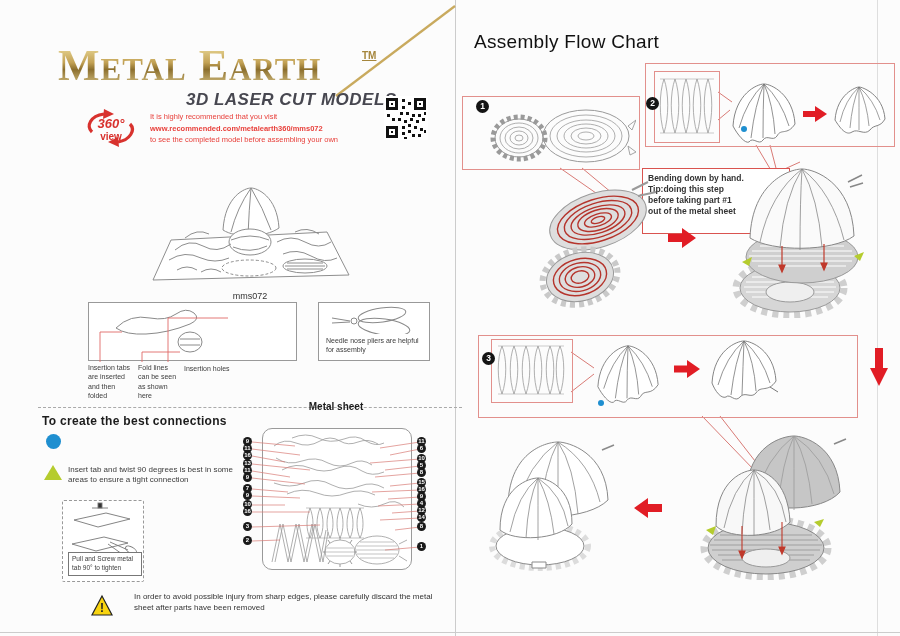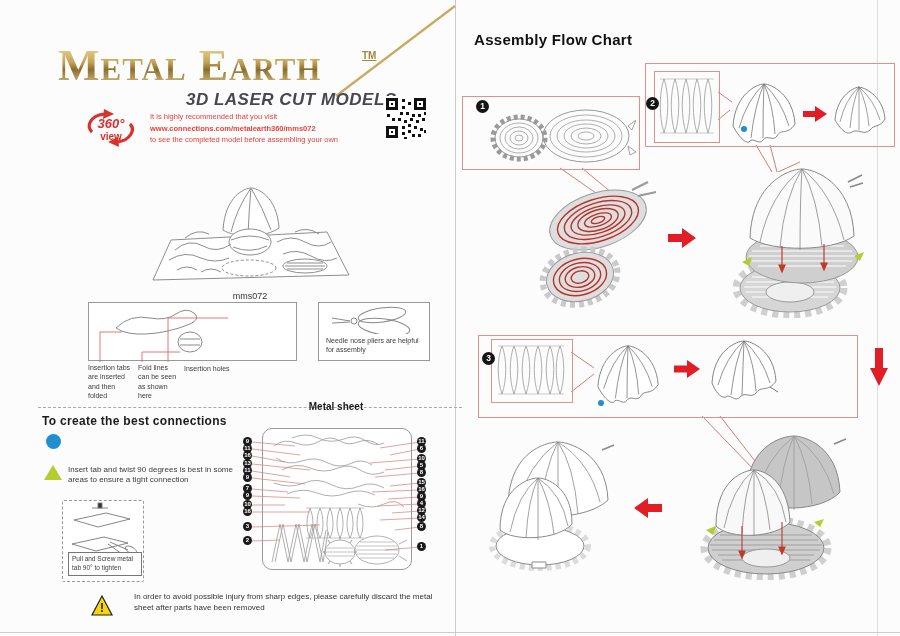--- a/index.html
+++ b/index.html
@@ -26,21 +26,21 @@
   .bullet-dot{left:46px;top:434px;width:15px;height:15px;border-radius:50%;background:#1f8fd0;}
   .bullet-tri{left:44px;top:465px;width:0;height:0;border-left:9px solid transparent;
         border-right:9px solid transparent;border-bottom:15px solid #b5cc2e;}
   .dashbox{border:1px dashed #999;border-radius:2px;background:#fff;}
   .h-sheet{left:296px;top:401px;width:80px;text-align:center;font-size:10px;font-weight:bold;color:#1c1c1c;}
   .sheet{left:262px;top:428px;width:148px;height:140px;border:1.5px solid #9a9a9a;border-radius:10px;background:#fff;}
   .pbadge{width:9px;height:9px;border-radius:50%;background:#1a1a1a;color:#fff;font-size:6px;
         line-height:9px;text-align:center;font-weight:bold;}
   .warn-text{left:134px;top:592px;width:312px;font-size:8px;line-height:1.35;color:#333;}
   
-  .h-flow{left:474px;top:31px;font-size:15px;font-weight:700;color:#111;letter-spacing:.3px;}
+  .h-flow{left:474px;top:31px;font-size:19px;font-weight:400;color:#111;letter-spacing:.3px;}
   .stepbox{border:1.5px solid #e2908c;background:transparent;}
   .stepbox-in{border:1.2px solid #e2908c;}
   .sbadge{width:13px;height:13px;border-radius:50%;background:#141414;color:#fff;font-size:8.5px;
         line-height:13px;text-align:center;font-weight:bold;}
   .tipbox{left:642px;top:168px;width:136px;height:56px;border:1.5px solid #d9534f;background:#fff;
         padding:4px 5px;font-size:8.5px;font-weight:600;line-height:1.3;color:#333;}
   .bluedot{width:6px;height:6px;border-radius:50%;background:#1f8fd0;}
 </style>
 </head>
 <body>
@@ -63,21 +63,21 @@
     <path d="M10,26 C4,20 8,10 22,8" fill="none" stroke="#d8322e" stroke-width="3.2"></path>
     <polygon points="22,3 32,8 21,13" fill="#d8322e"></polygon>
     <path d="M48,18 C54,24 48,34 36,36" fill="none" stroke="#d8322e" stroke-width="3.2"></path>
     <polygon points="36,31 26,36 37,41" fill="#d8322e"></polygon>
     <text x="29" y="22" text-anchor="middle" font-size="13" font-style="italic" font-weight="bold" fill="#d8322e">360°</text>
     <text x="29" y="34" text-anchor="middle" font-size="10" font-weight="bold" fill="#d8322e">view</text>
   </svg>
 
   <div class="abs red-note">
     <div>It is highly recommended that you visit</div>
-    <b>www.connections.com/metalearth360/mms072</b>
+    <b>www.recommended.com/metalearth360/mms072</b>
     <div>to see the completed model before assembling your own</div>
   </div>
 
   <svg class="abs" style="left:384px;top:96px;" width="44" height="44" viewBox="0 0 44 44">
     <rect x="0" y="0" width="44" height="44" fill="#fff"></rect>
     <g fill="#111">
       <rect x="2" y="2" width="12" height="12"></rect>
         <rect x="30" y="2" width="12" height="12"></rect>
         <rect x="2" y="30" width="12" height="12"></rect>
       <rect x="5" y="5" width="6" height="6" fill="#fff"></rect>
@@ -342,20 +342,26 @@
   </svg>
   <svg class="abs" style="left:830px;top:84px;" width="58" height="54" viewBox="0 0 58 54">
     <g fill="#fff" stroke="#777" stroke-width="0.9">
       <path d="M5,36 C7,10 26,3 29,3 C32,3 53,10 55,35 C50,44 44,40 40,46 C34,52 28,44 22,48 C16,52 10,44 5,36 Z"></path>
     </g>
     <g fill="none" stroke="#777" stroke-width="0.7">
       <path d="M29,3 Q15,16 10,38 M29,3 Q22,20 20,44 M29,3 Q29,22 29,46 M29,3 Q37,20 39,42 M29,3 Q44,16 50,36"></path>
     </g>
   </svg>
 
+  <div class="abs tipbox">
+    <div>Bending  down by hand.</div>
+    <div>Tip:doing this step</div>
+    <div>before taking part #1</div>
+    <div>out of the metal sheet</div>
+  </div>
 
   <svg class="abs" style="left:536px;top:180px;" width="122" height="128" viewBox="0 0 122 128">
     <g transform="rotate(-18 62 40)">
       <ellipse cx="62" cy="40" rx="50" ry="27" fill="#dedede" stroke="#9a9a9a"></ellipse>
       <g fill="none" stroke="#b5342c" stroke-width="1.4">
         <ellipse cx="62" cy="40" rx="42" ry="21"></ellipse>
           <ellipse cx="62" cy="40" rx="35" ry="17"></ellipse>
         <ellipse cx="62" cy="40" rx="28" ry="13"></ellipse>
           <ellipse cx="62" cy="40" rx="21" ry="10"></ellipse>
         <ellipse cx="62" cy="40" rx="14" ry="6"></ellipse>

